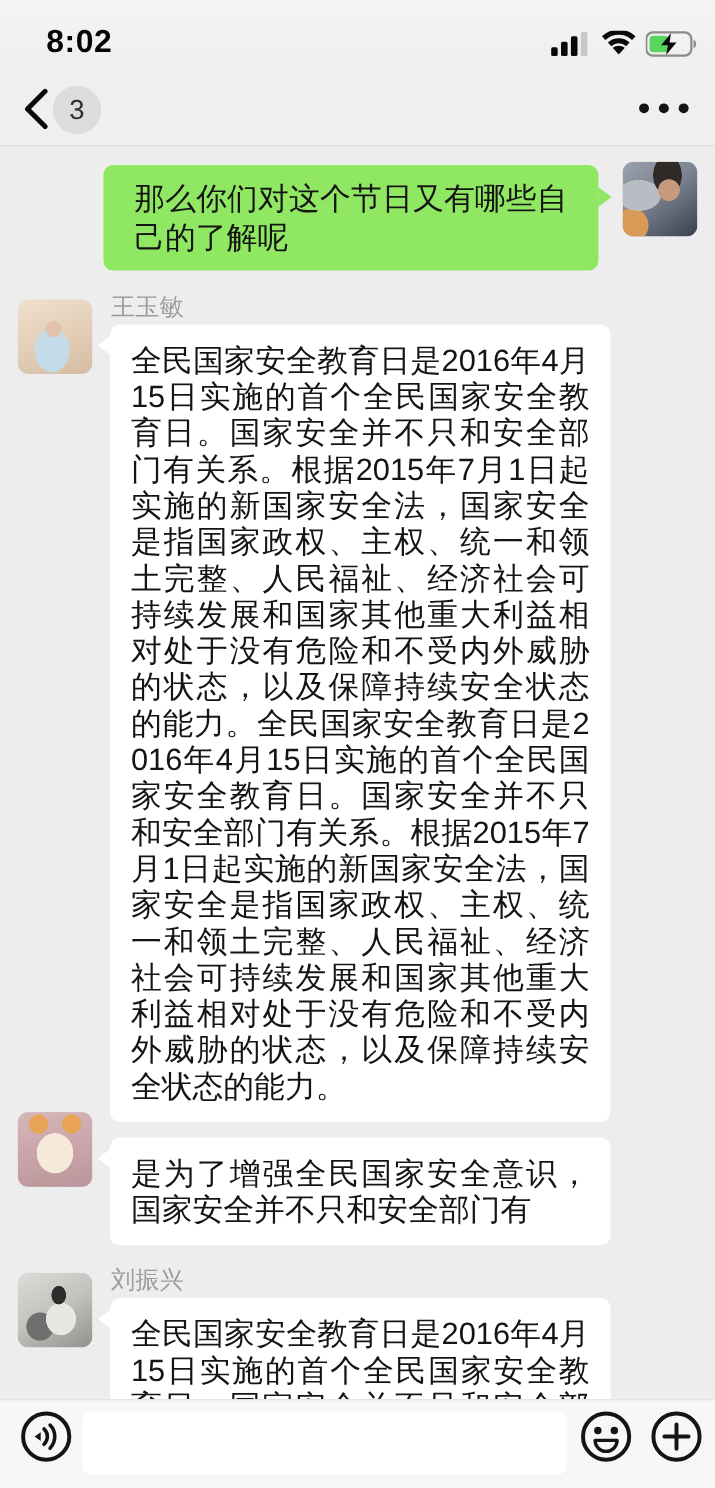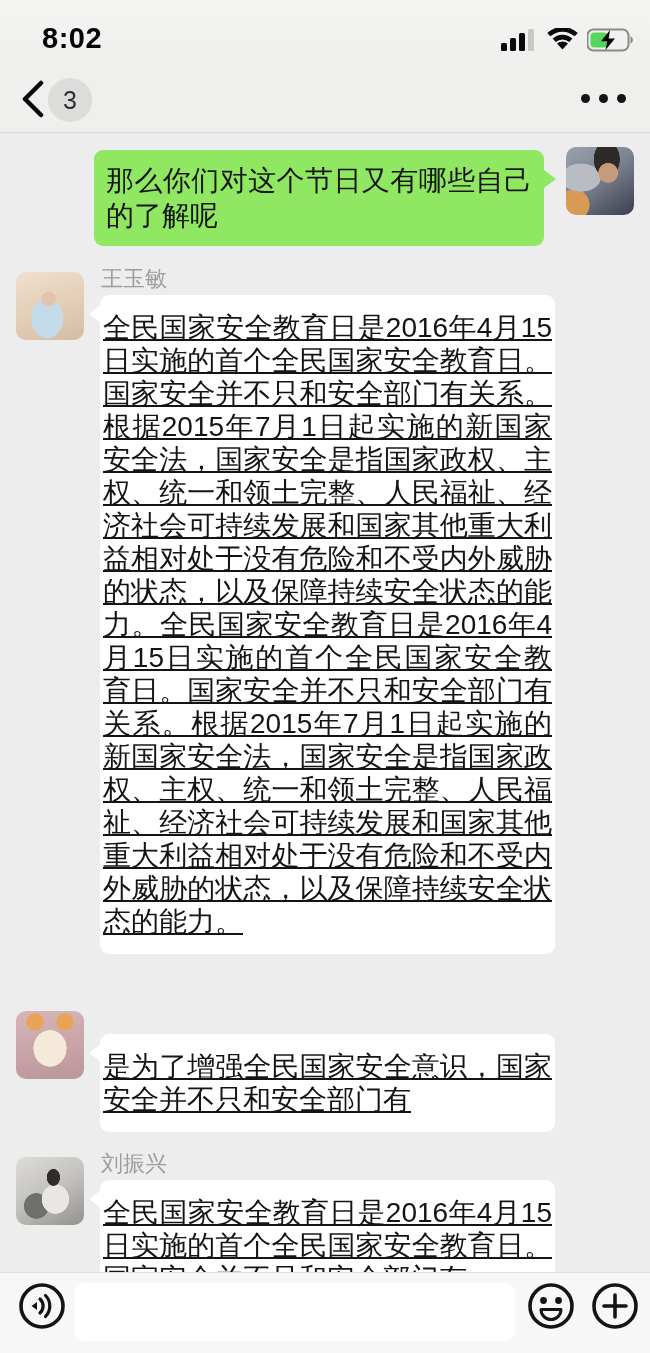--- a/index.html
+++ b/index.html
@@ -26,22 +26,22 @@
     font-size:31px; font-weight:600; color:#060606; }
   .more { position:absolute; right:24px; top:30px; display:flex; gap:9px; }
   .more i { width:9px; height:9px; border-radius:50%; background:#141414; }
   
   .chat { position:absolute; top:133px; left:0; width:650px; height:1139px;
     background:#EDEDED; overflow:hidden; }
   .avatar { position:absolute; width:68px; height:68px; border-radius:10px; overflow:hidden; }
   .sendername { position:absolute; font-size:22px; color:#9c9c9c; }
   .bubble { position:absolute; border-radius:9px; font-size:28px; color:#141414;
     word-break:break-all; text-align:justify; }
-  .bubble.green { background:#90E862; padding:13px 12px; line-height:35px; max-width:450px; }
-  .bubble.white { background:#ffffff; padding:16px 3px; line-height:33px; width:455px;text-decoration:underline; }
+  .bubble.green { background:#90E862; padding:13px 28px; line-height:35px; max-width:450px; }
+  .bubble.white { background:#ffffff; padding:16px 19px; line-height:33px; width:455px; }
   .tail { position:absolute; width:0; height:0; border-top:9px solid transparent; border-bottom:9px solid transparent; }
   .tail.right { border-left:12px solid #90E862; }
   .tail.left  { border-right:12px solid #ffffff; }
   
   .av-self { background:
       radial-gradient(circle at 62% 38%, #c79a7d 0 16%, transparent 17%),
       radial-gradient(ellipse at 60% 18%, #2e2a28 0 22%, transparent 23%),
       radial-gradient(ellipse at 22% 45%, #b9bcc2 0 26%, transparent 27%),
       radial-gradient(circle at 12% 85%, #d89a55 0 18%, transparent 19%),
       linear-gradient(145deg,#9aa2ae 0%, #7c8391 45%, #3a3f4e 100%); }

